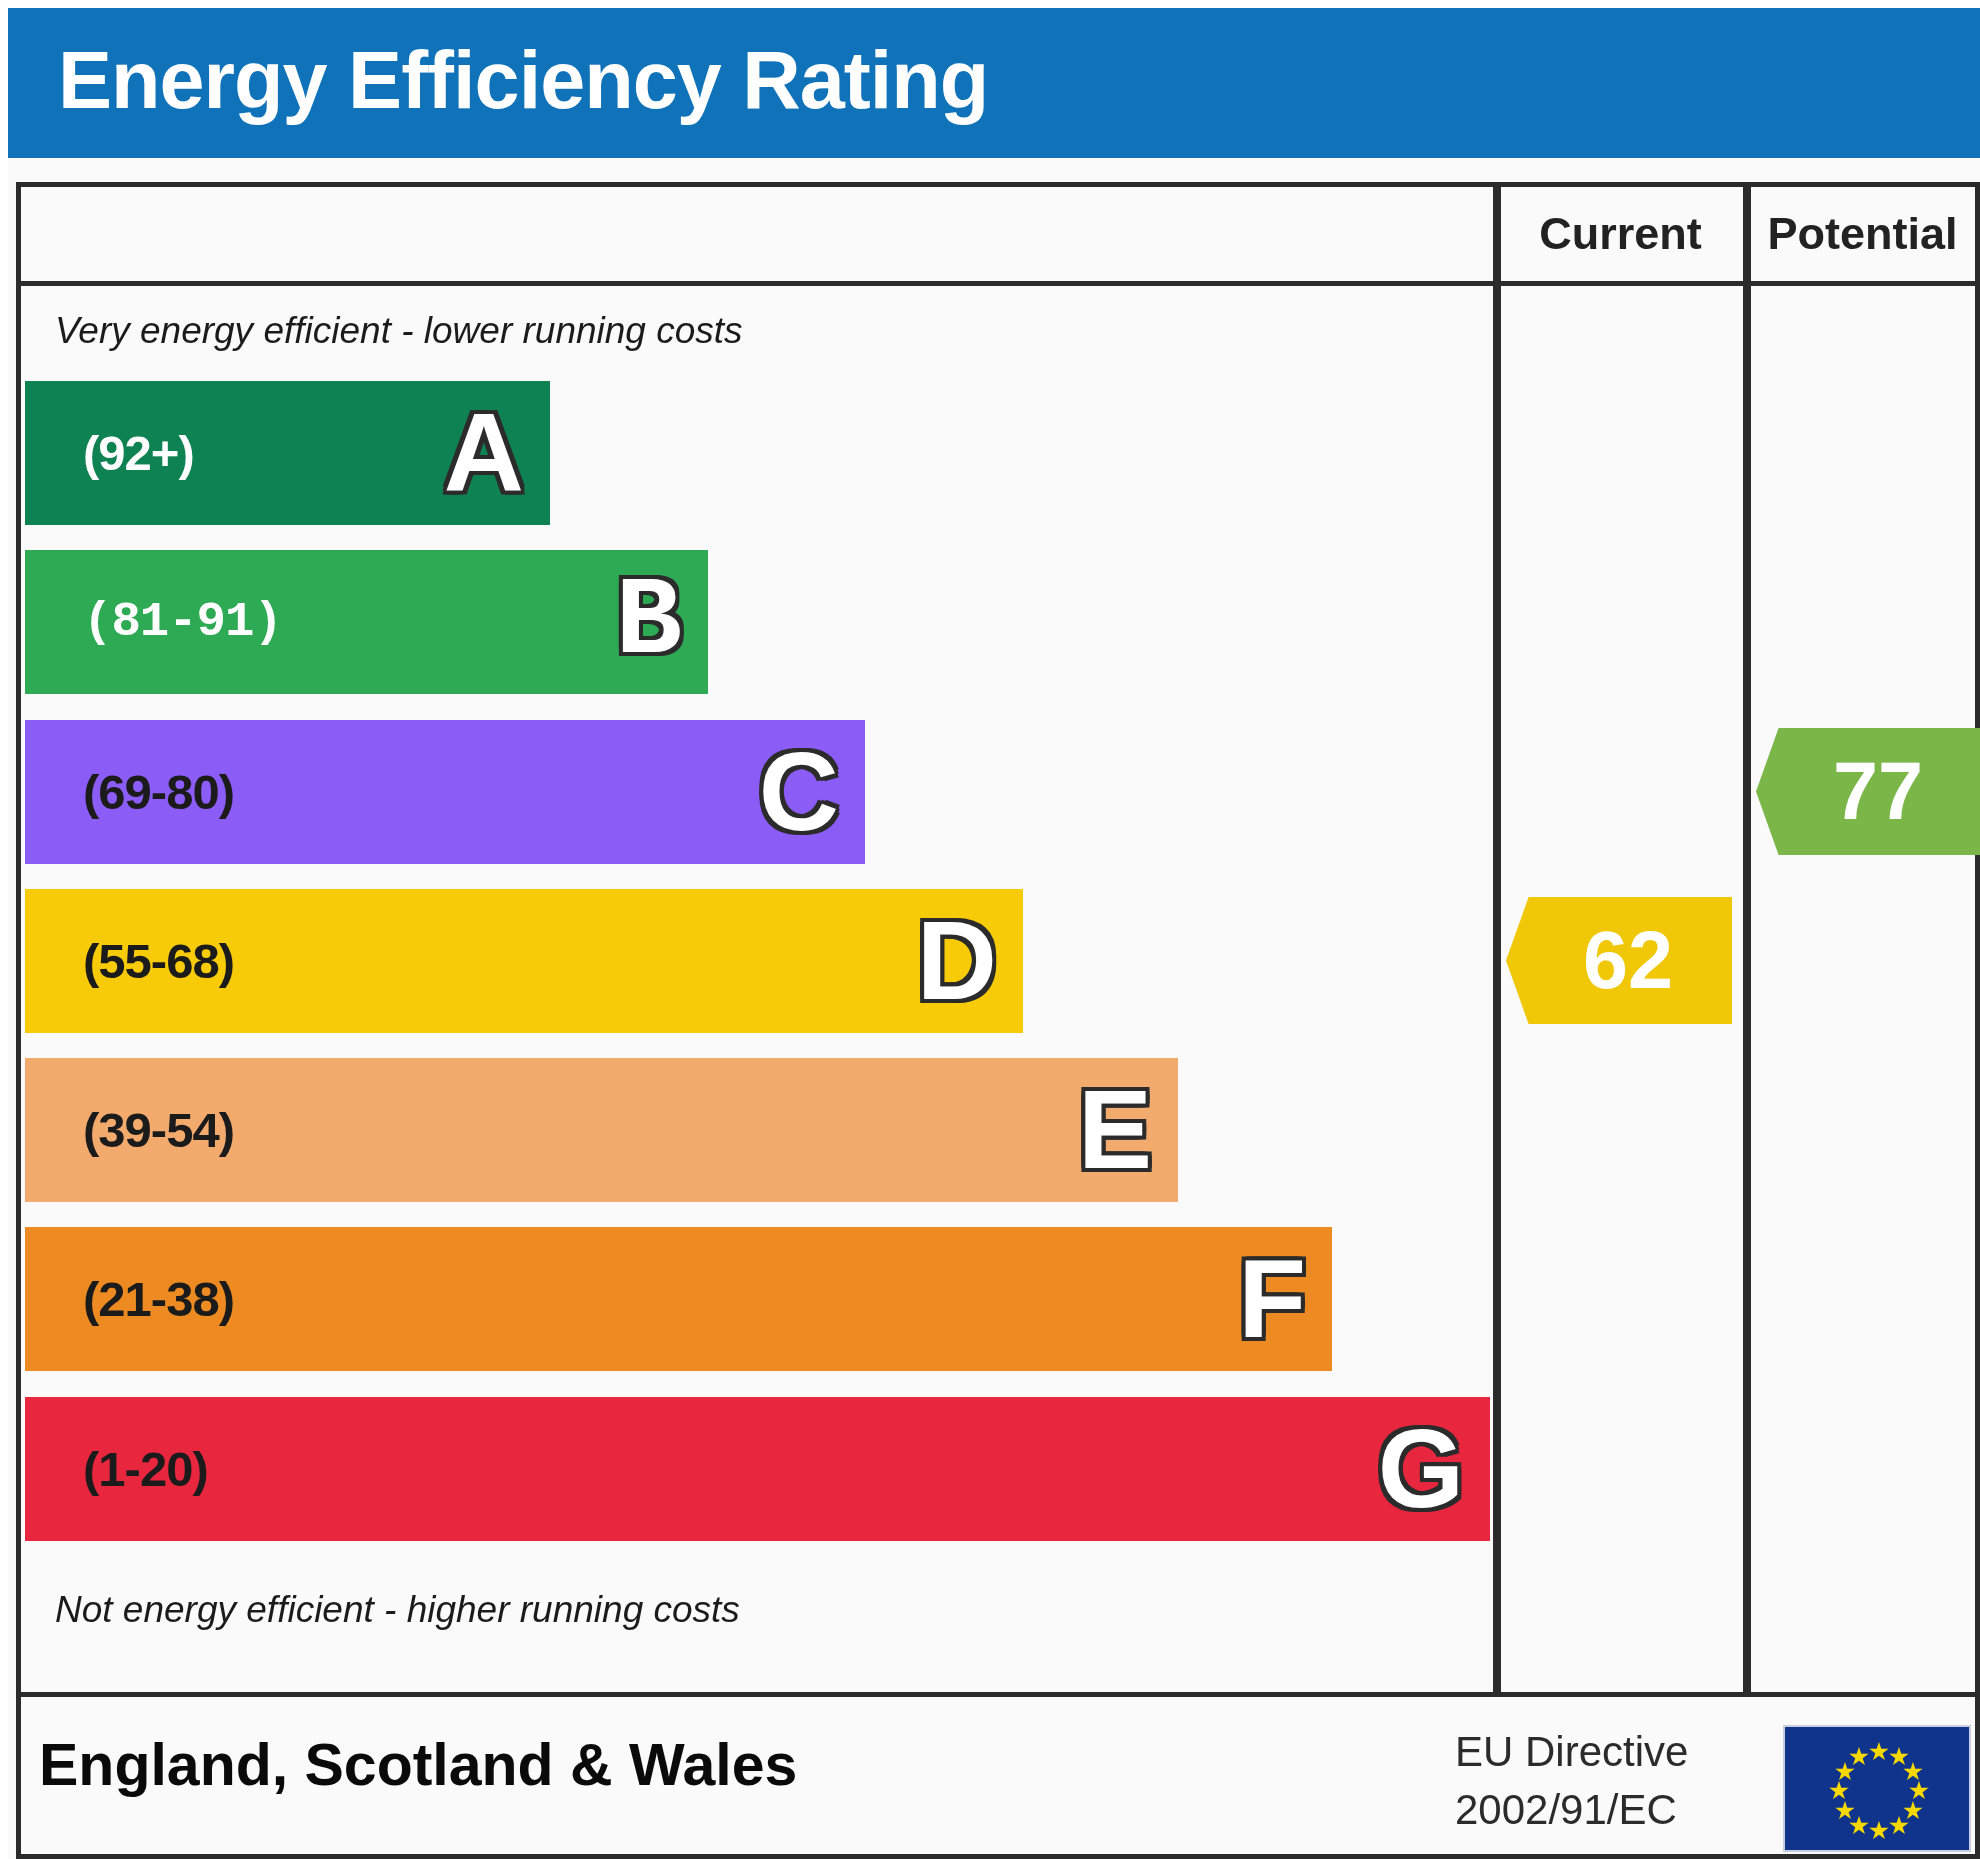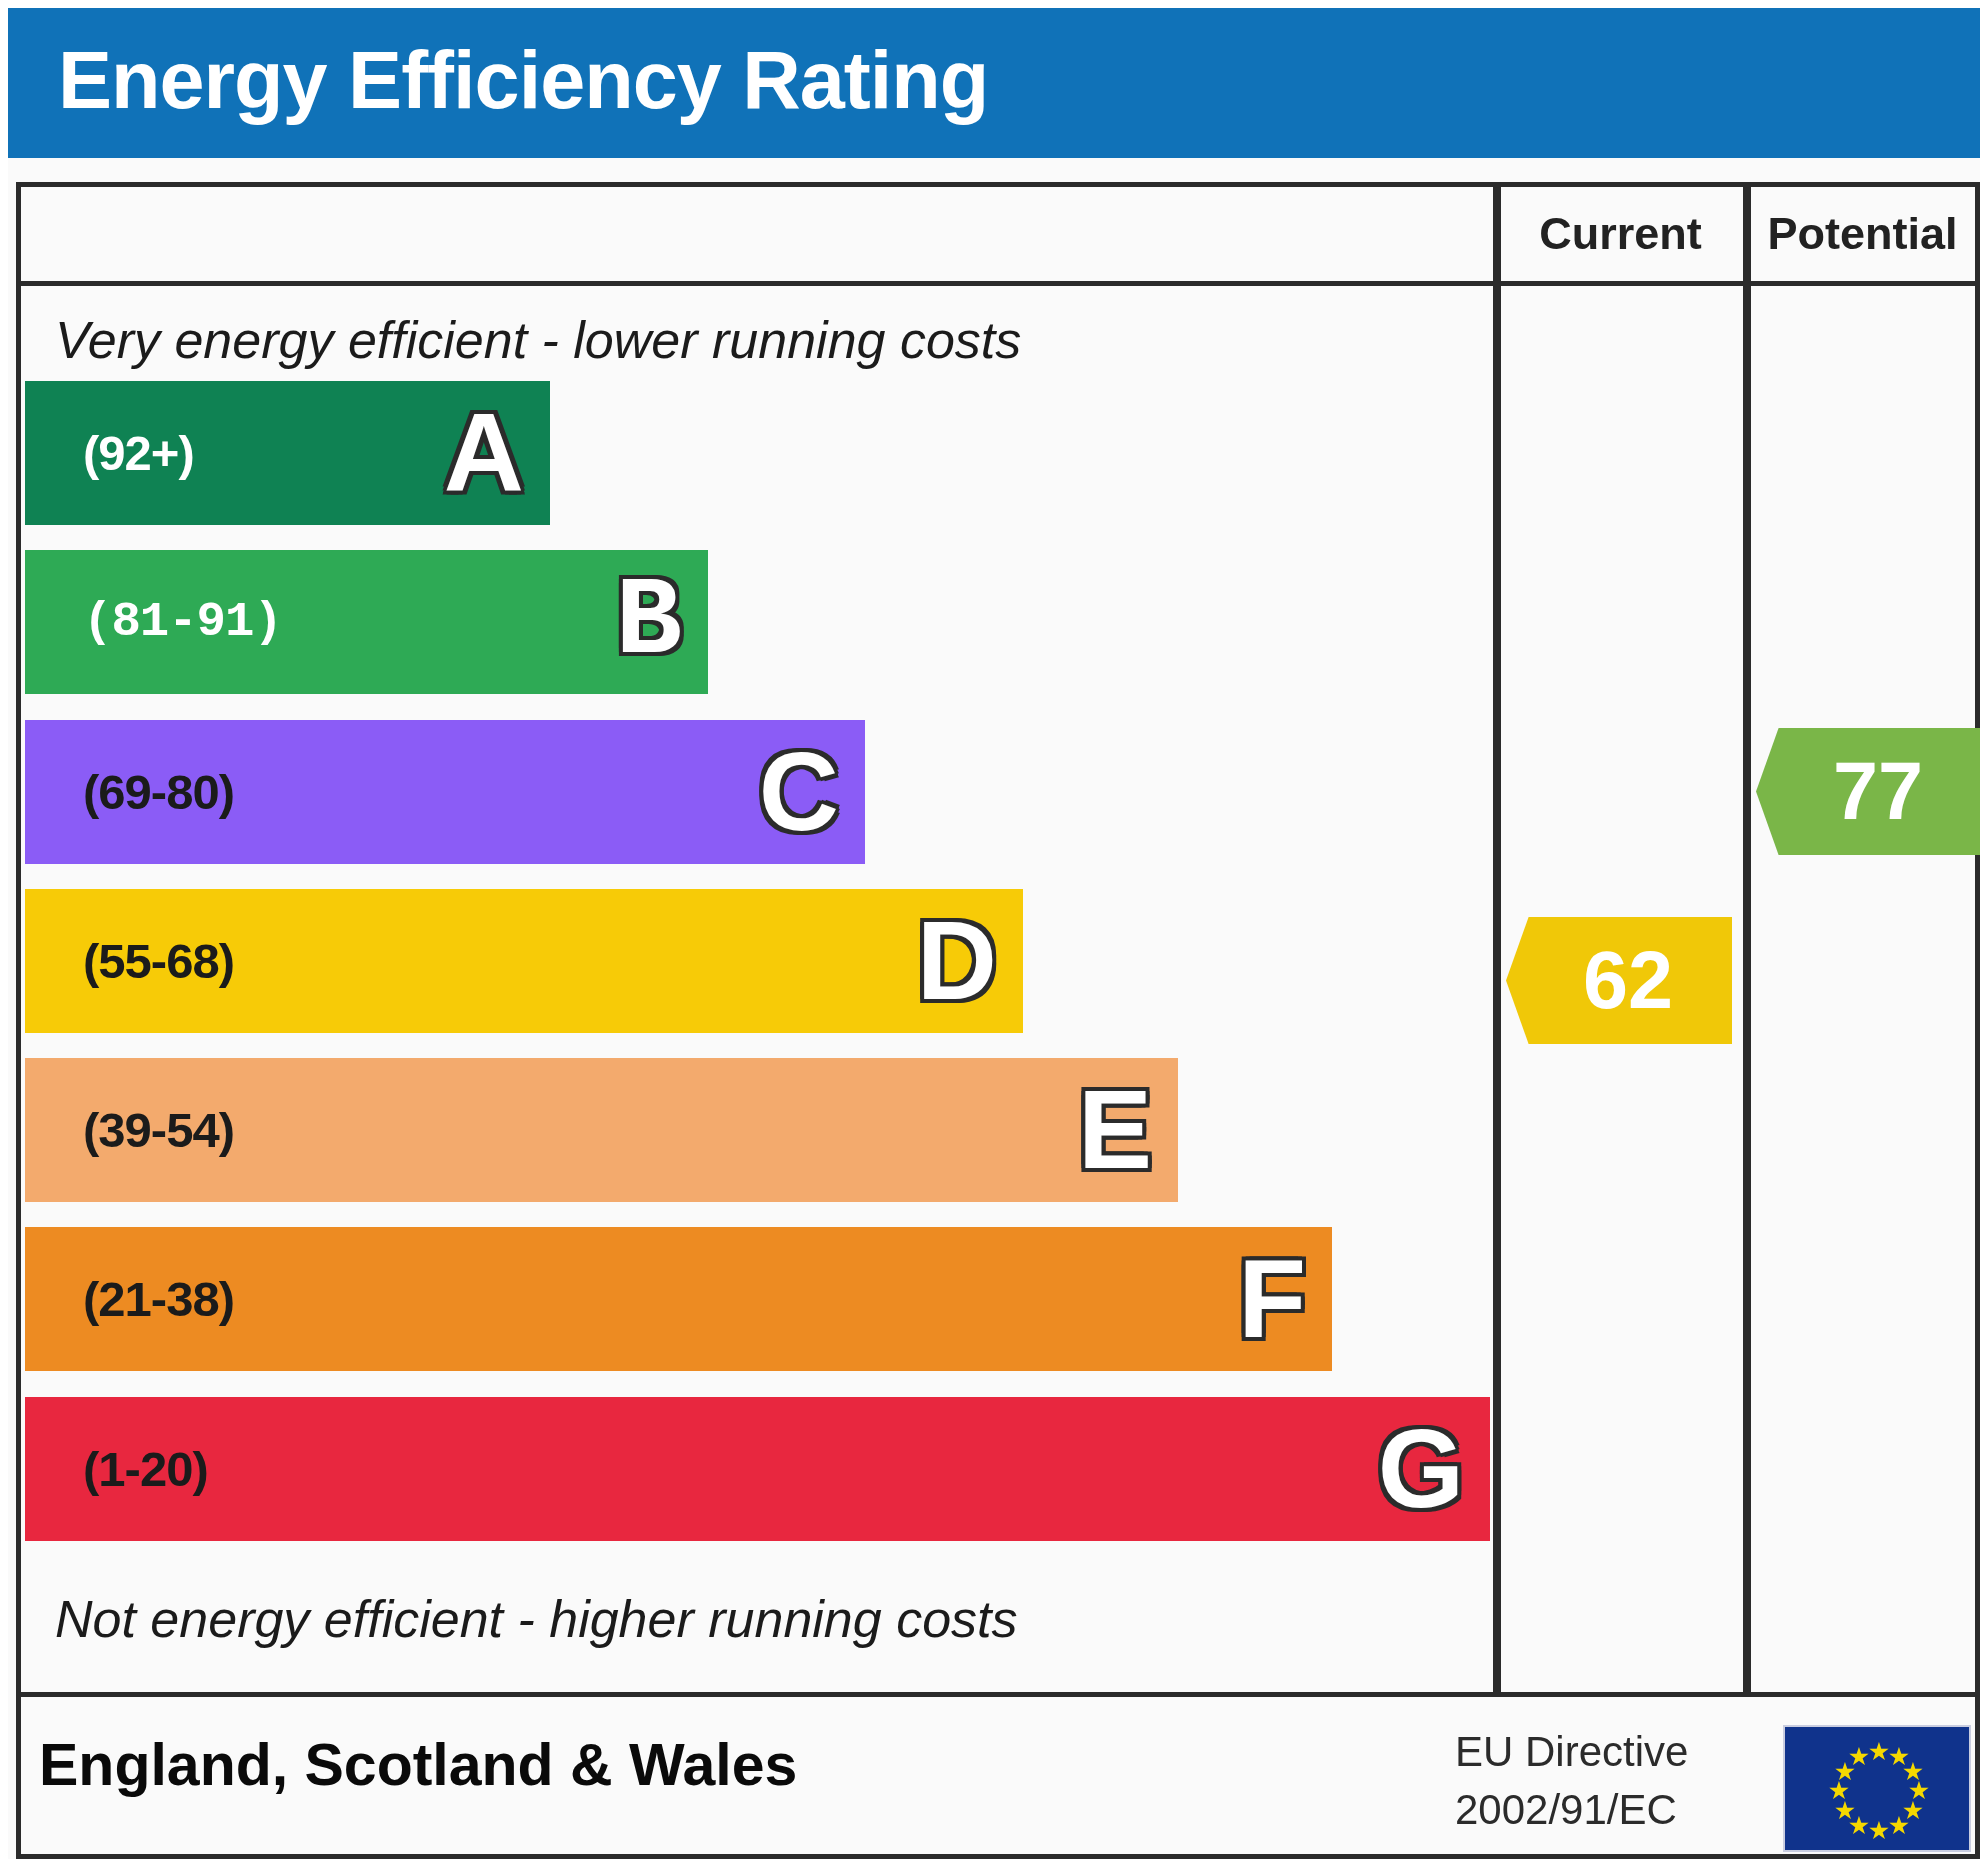--- a/index.html
+++ b/index.html
@@ -71,21 +71,21 @@
   
   .chartcol {
     position: absolute;
     left: 0; top: 99px;
     width: 1472px; height: 1406px;
   }
 
   .note {
     position: absolute;
     left: 30px;
-    font-size: 52px;
+    font-size: 37px;
     font-style: italic;
     color: #1b1b1b;
     white-space: nowrap;
   }
   .note-top    { top: 20px; }
   .note-bottom { top: 1299px; }
 
   .bands {
     position: absolute;
     left: 0; top: 95px;
@@ -229,21 +229,21 @@
           </div>
           <div class="band" style="top: 1016px; width: 1465px; background: rgb(232, 39, 63);">
             <span class="range dark">(1-20)</span>
             <span class="letter">G</span>
           </div>
         </div>
 
       <div class="note note-bottom">Not energy efficient - higher running costs</div>
     </div>
 
-    <div class="arrow" id="arrow-current" style="background: rgb(240, 200, 8); top: 710px; margin-top: 20px;">
+    <div class="arrow" id="arrow-current" style="background: rgb(240, 200, 8); top: 710px;">
       <span>62</span>
     </div>
     <div class="arrow" id="arrow-potential" style="background: rgb(122, 182, 72); top: 541px;">
       <span>77</span>
     </div>
   </div>
 
   <div class="footer">
     <div class="footer-region">England, Scotland &amp; Wales</div>
     <div class="footer-directive">

